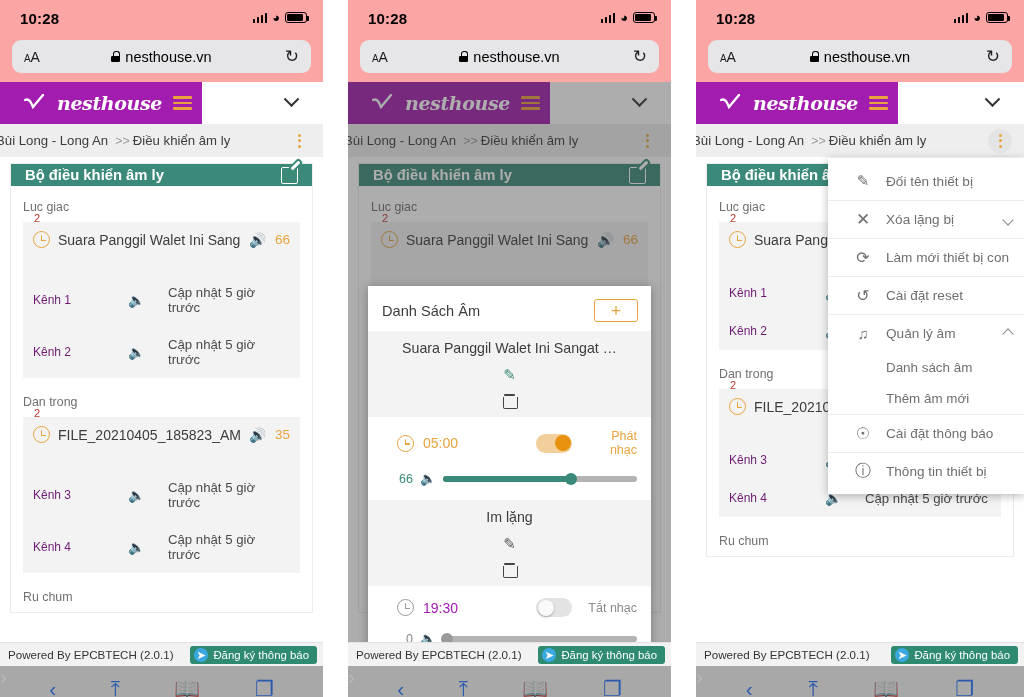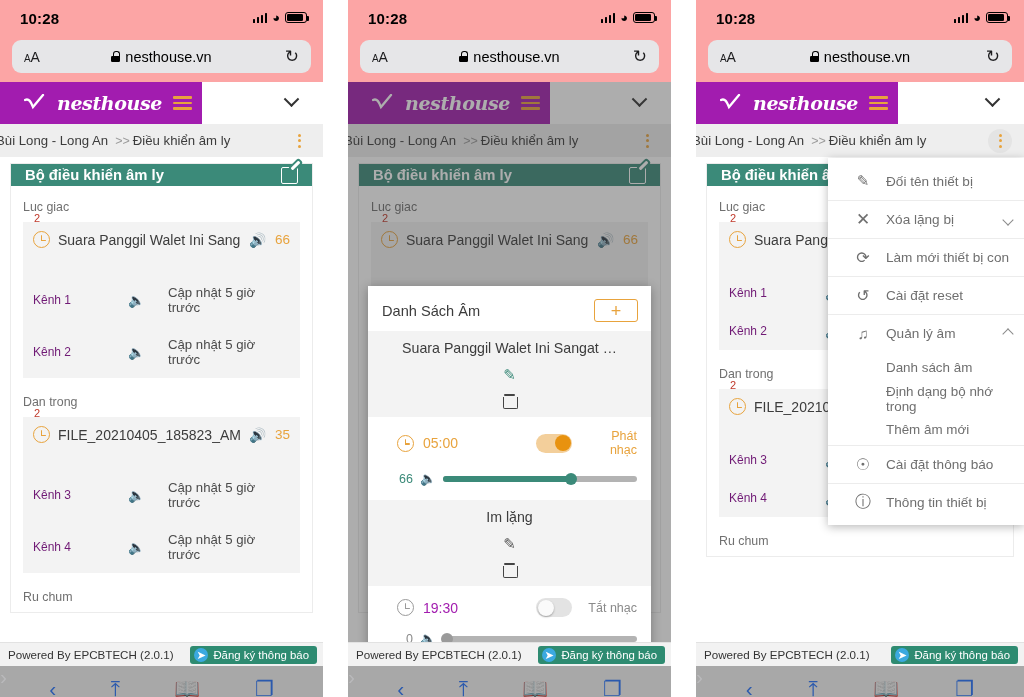--- a/index.html
+++ b/index.html
@@ -681,23 +681,20 @@
         <div class="mi divtop">
           <span class="mi-ico ic-music">♫</span>
           <span class="mi-label">Quản lý âm</span>
           <span class="mi-chev up"></span>
         </div>
 
         <div class="mi sub">
           <span class="mi-label">Danh sách âm</span>
         </div>
         <div class="mi sub">
-          <span class="mi-label">Định dạng bộ nhớ trong</span>
-        </div>
-        <div class="mi sub">
           <span class="mi-label">Thêm âm mới</span>
         </div>
 
         <div class="mi divtop">
           <span class="mi-ico ic-bell">☉</span>
           <span class="mi-label">Cài đặt thông báo</span>
         </div>
         <div class="mi divtop">
           <span class="mi-ico ic-info">ⓘ</span>
           <span class="mi-label">Thông tin thiết bị</span>

